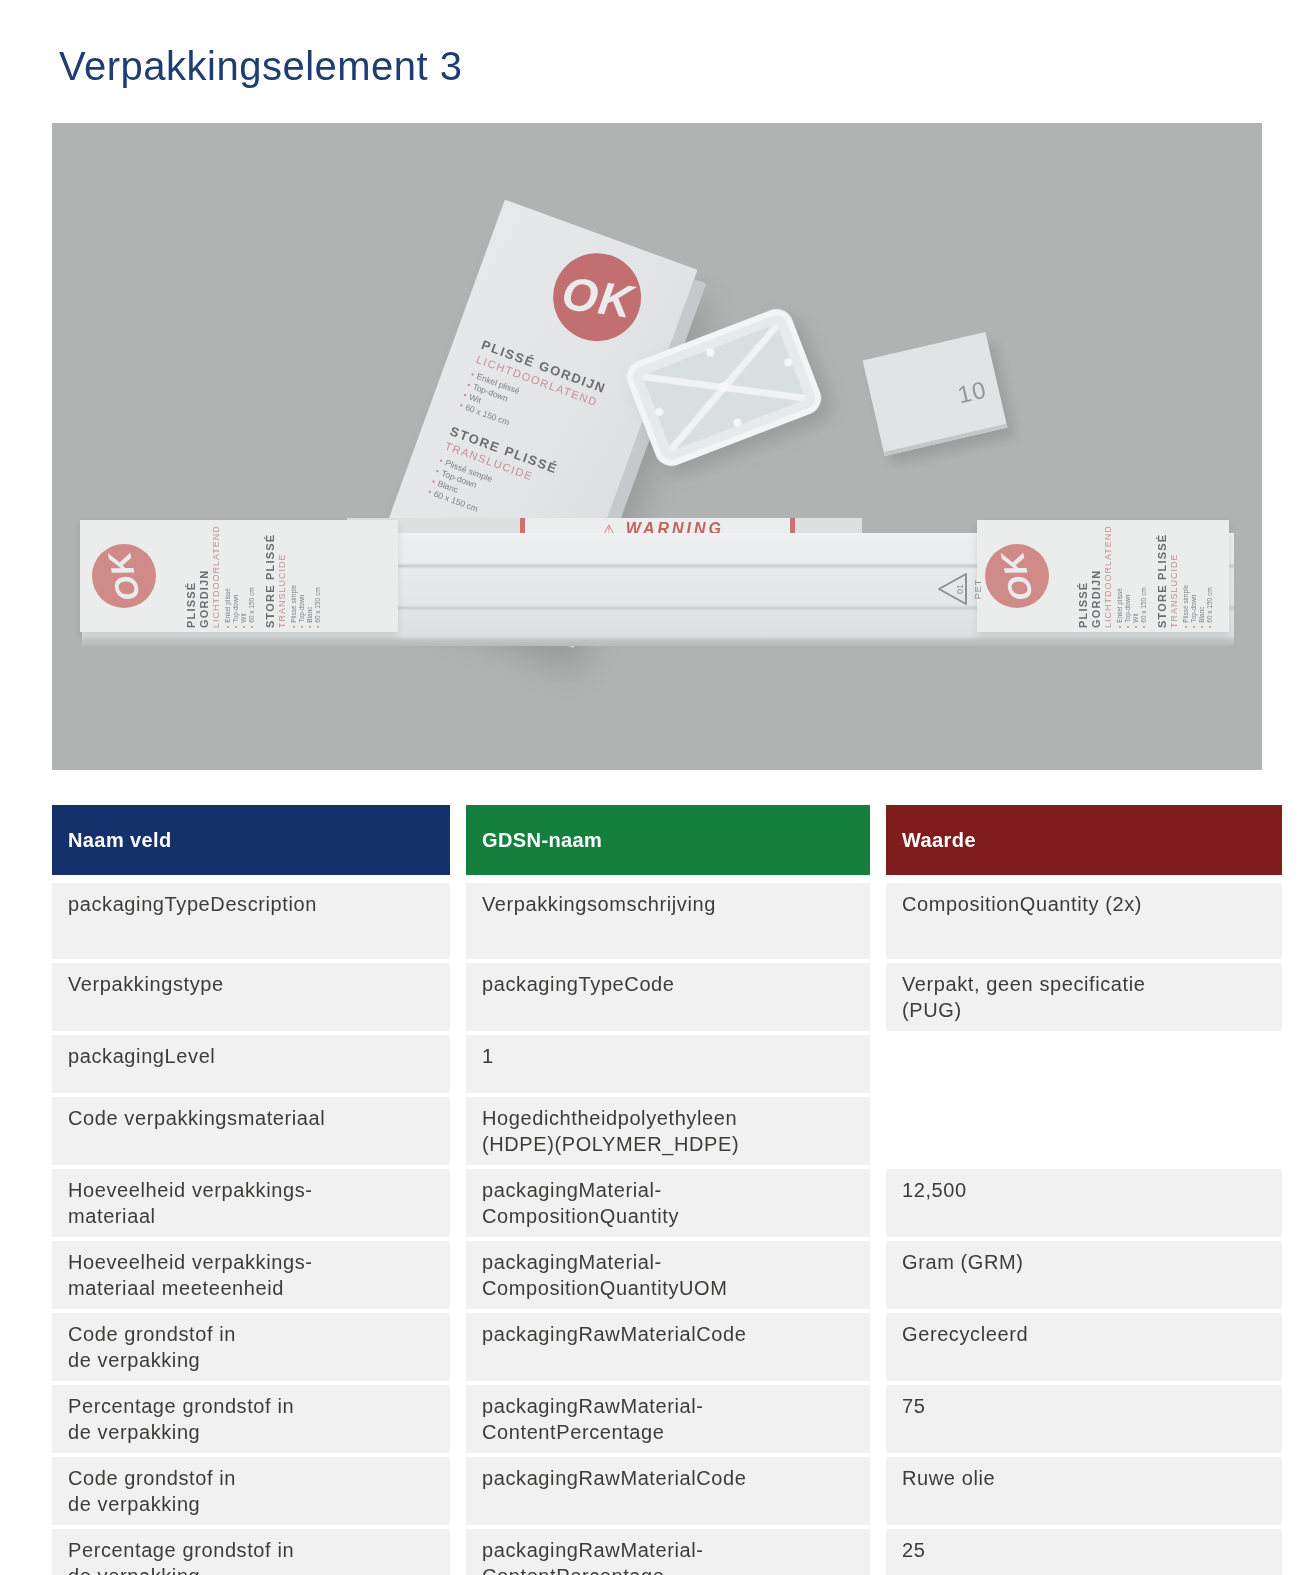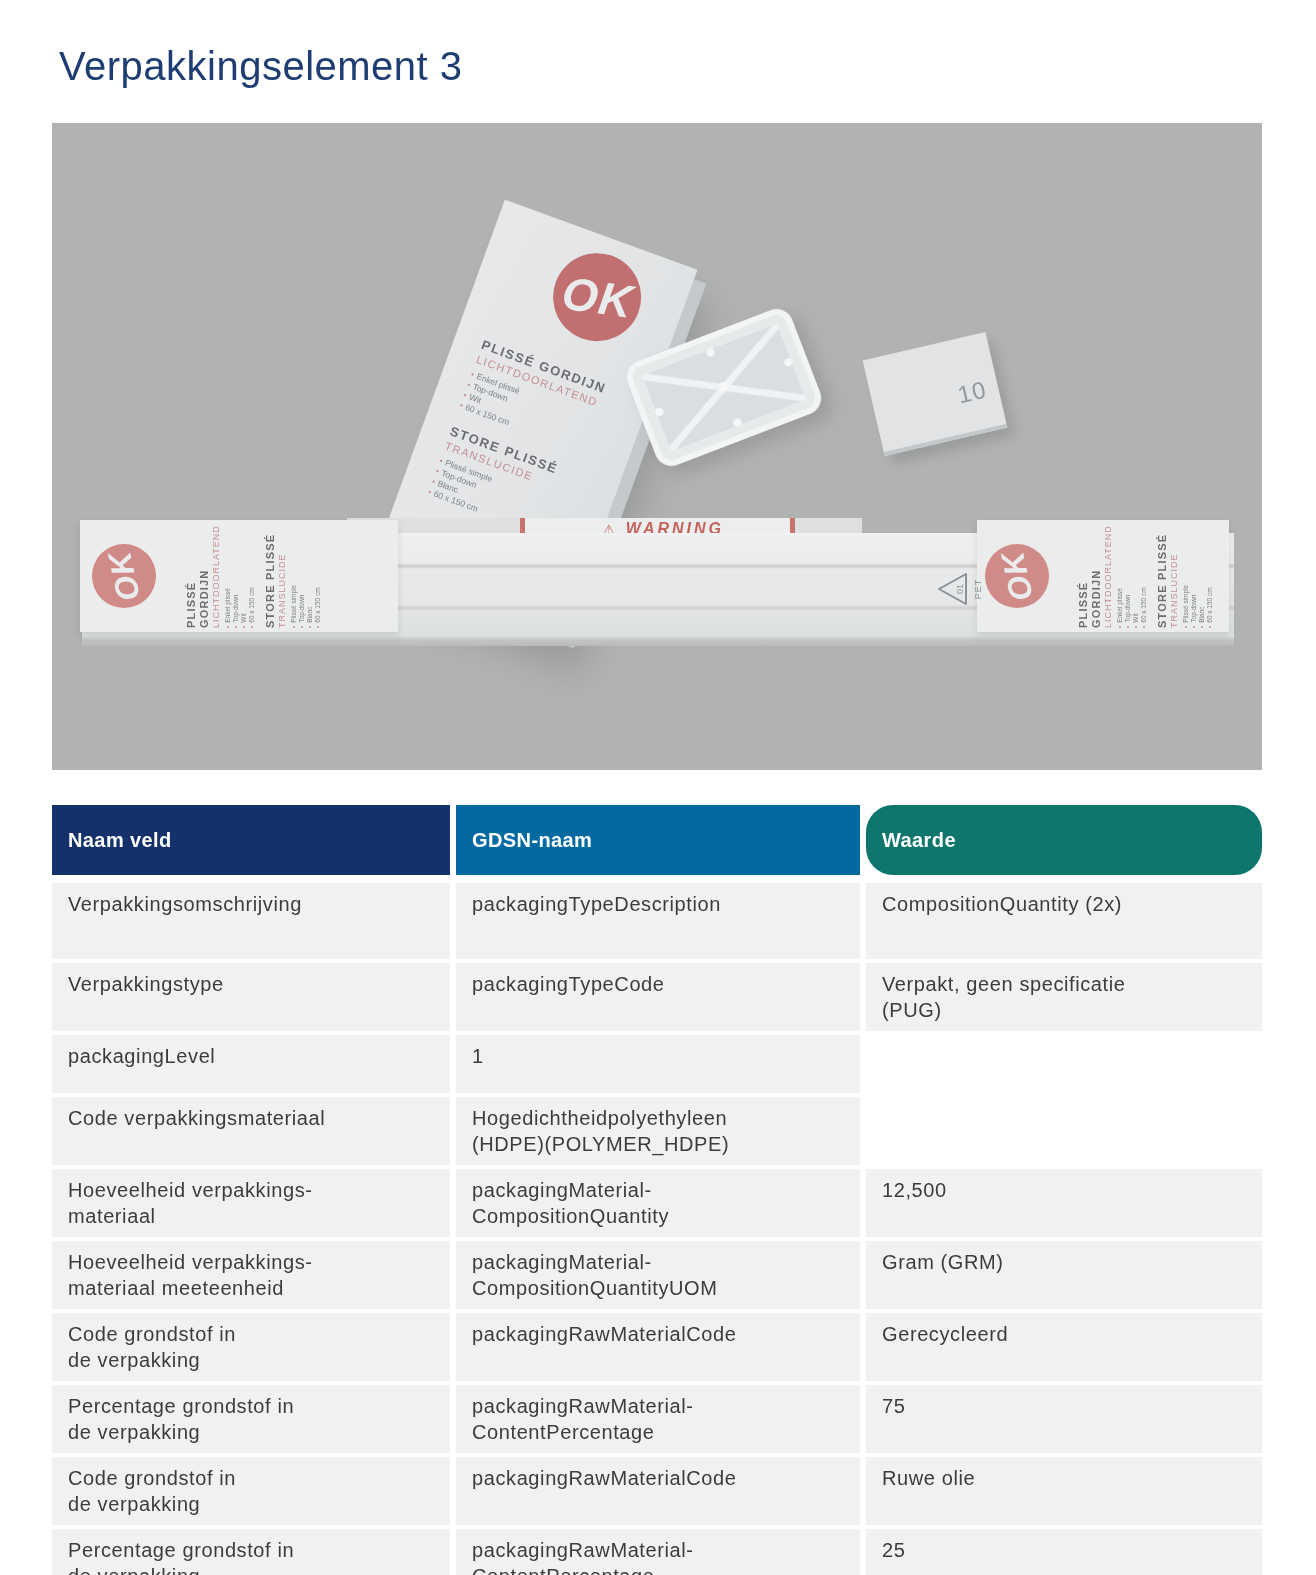--- a/index.html
+++ b/index.html
@@ -129,30 +129,30 @@
 
   
   .pet {
     position:absolute; left:893px; top:440px; width:34px; height:52px; z-index:4;
     transform:rotate(-90deg);
   }
 
   
   .table { position:absolute; left:52px; top:805px; width:1210px; }
   .grid3 {
-    display:grid; grid-template-columns:398px 404px 396px; column-gap:6px;
+    display:grid; grid-template-columns:398px 404px 396px; column-gap:16px;
   }
   .th {
     height:70px; display:flex; align-items:center;
     padding:0 16px; box-sizing:border-box;
     color:#FFFFFF; font-weight:700; font-size:20px; letter-spacing:0.4px;
   }
   .th1 { background:#14316B; }
-  .th2 { background:#0369a1; }
-  .th3 { background:#0f766e;border-radius:27px; }
+  .th2 { background:#15803d; }
+  .th3 { background:#7f1d1d; }
   .tbody { margin-top:8px; display:grid; row-gap:4px; }
   .cell {
     background:#F2F1F1; box-sizing:border-box;
     padding:8px 16px; min-height:58px;
     font-size:20px; line-height:26px; letter-spacing:0.6px;
     color:#3C3C3B; white-space:pre-line;
   }
   .tbody .trow:first-child .cell { min-height:76px; }
 </style>
 </head>
@@ -278,22 +278,22 @@
   </div>
 
   <div class="table">
     <div class="thead grid3">
       <div class="th th1">Naam veld</div>
       <div class="th th2">GDSN-naam</div>
       <div class="th th3">Waarde</div>
     </div>
     <div class="tbody">
   <div class="trow grid3">
+    <div class="cell">packagingTypeDescription</div>
     <div class="cell">Verpakkingsomschrijving</div>
-    <div class="cell">packagingTypeDescription</div>
     <div class="cell">CompositionQuantity (2x)</div>
   </div>
 
   <div class="trow grid3">
     <div class="cell">Verpakkingstype</div>
     <div class="cell">packagingTypeCode</div>
     <div class="cell">Verpakt, geen specificatie
 (PUG)</div>
   </div>
 

